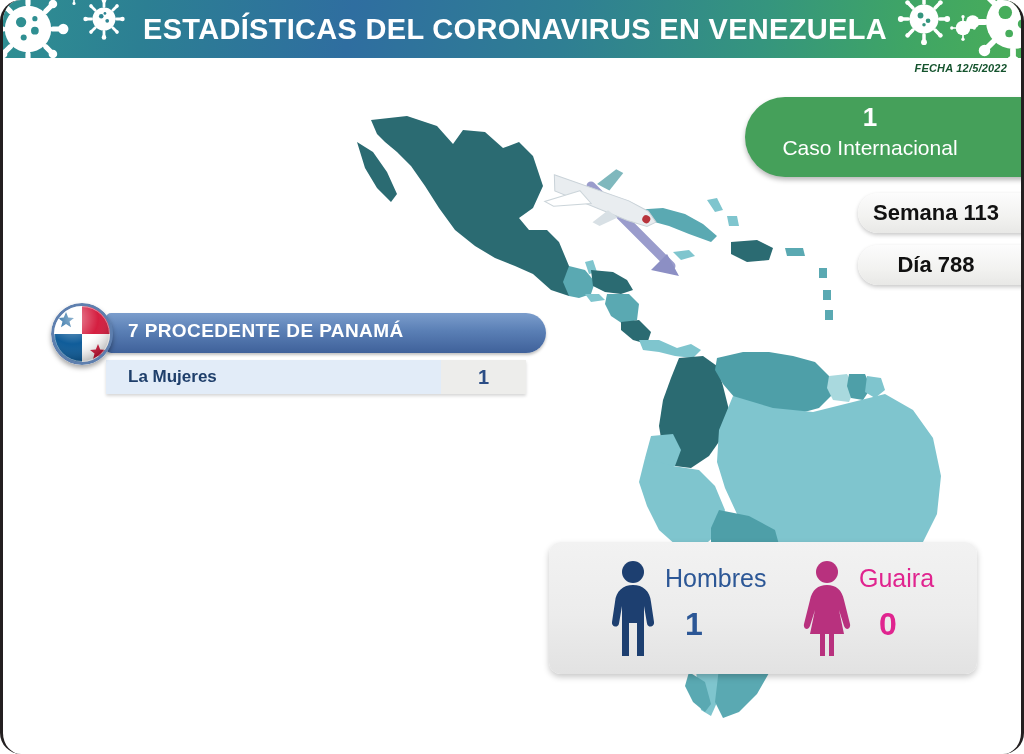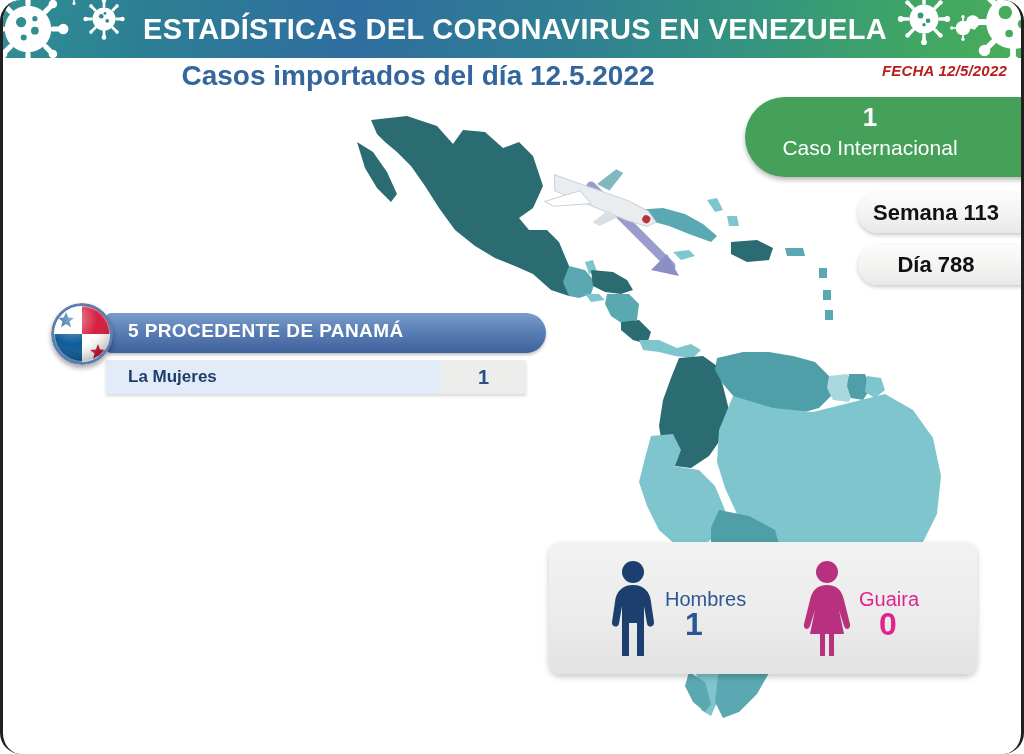--- a/index.html
+++ b/index.html
@@ -71,22 +71,22 @@
     font-weight: bold;
     z-index: 6;
     white-space: nowrap;
   }
 
   
   #fecha {
     position: absolute;
     right: 14px;
     top: 62px;
-    color: #b91c1c;
-    font-size: 15px;
+    color: #14532d;
+    font-size: 11px;
     font-weight: bold;
     font-style: italic;
     letter-spacing: 0.2px;
     z-index: 7;
     white-space: nowrap;
   }
 
   
   #intl-badge {
     position: absolute;
@@ -244,22 +244,22 @@
   .gender-group .fig {
     position: absolute;
     left: 0; top: 0;
     width: 52px;
     height: 96px;
   }
   .gender-group .fig svg { display:block; }
   .gender-group .lbl {
     position: absolute;
     left: 58px;
-    top: 28px;
-    font-size: 20px;
+    top: 4px;
+    font-size: 25px;
     white-space: nowrap;
   }
   .gender-group .num {
     position: absolute;
     left: 78px;
     top: 46px;
     font-size: 32px;
     font-weight: bold;
   }
   #group-hombres .lbl, #group-hombres .num { color: #2c5796; }
@@ -438,21 +438,20 @@
             <circle cx="60" cy="52" r="5"></circle>
           <circle cx="46" cy="62" r="4"></circle>
             <circle cx="60" cy="36" r="3.5"></circle>
         </g>
       </svg>
     </div>
 
     <div id="header-title">ESTADÍSTICAS DEL CORONAVIRUS EN VENEZUELA</div>
   </div>
 
-  <div id="subtitle">Casos importados del día 12.5.2022</div>
 
   <div id="fecha">FECHA 12/5/2022</div>
 
   <div id="map-wrap">
     <svg viewBox="0 0 640 640" xmlns="http://www.w3.org/2000/svg">
 
       <path fill="#2b6b72" d="M38,30 L74,26 L104,36 L120,54 L130,40 L152,42 L170,58 L186,52 L200,66 L210,96 L200,118 L186,128 L196,140 L214,140 L226,152 L236,176 L244,196 L236,206 L218,200 L200,184 L182,176 L162,168 L142,156 L122,140 L106,118 L92,96 L78,76 L64,62 L52,52 L44,44 Z M24,52 L40,62 L54,82 L64,104 L58,112 L44,98 L32,78 Z"></path>
 
       <path fill="#5aa9b2" d="M236,176 L252,180 L262,192 L258,204 L246,208 L236,206 L230,192 Z"></path>
       <path fill="#7fc5ce" d="M252,172 L260,170 L264,182 L256,184 Z"></path>
@@ -525,21 +524,21 @@
   <div id="intl-badge">
     <div class="big">1</div>
     <div class="sub">Caso Internacional</div>
   </div>
 
   <div class="pill" id="pill-semana">Semana 113</div>
   <div class="pill" id="pill-dia">Día 788</div>
 
   <div id="panama-block">
     <div id="panama-bar"></div>
-    <div id="panama-bar-label">5 PROCEDENTE DE PANAMÁ</div>
+    <div id="panama-bar-label">7 PROCEDENTE DE PANAMÁ</div>
 
     <div id="flag-badge">
       <svg width="62" height="62" viewBox="0 0 62 62">
         <defs>
           <clipPath id="circ">
               <circle cx="31" cy="31" r="29"></circle>
             </clipPath>
           <radialGradient id="gloss" cx="35%" cy="25%" r="75%">
             <stop offset="0%" stop-color="#ffffff" stop-opacity="0.55"></stop>
             <stop offset="55%" stop-color="#ffffff" stop-opacity="0.06"></stop>

